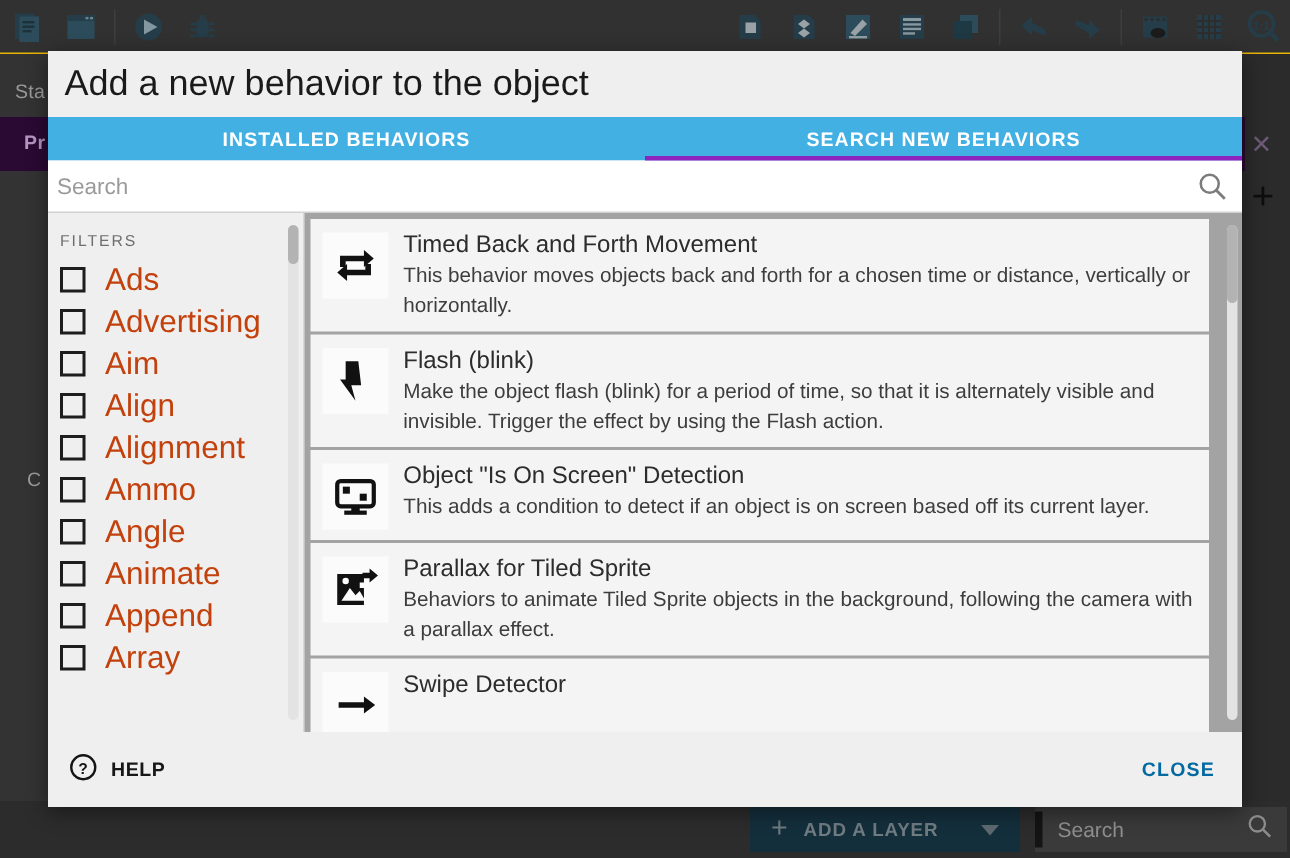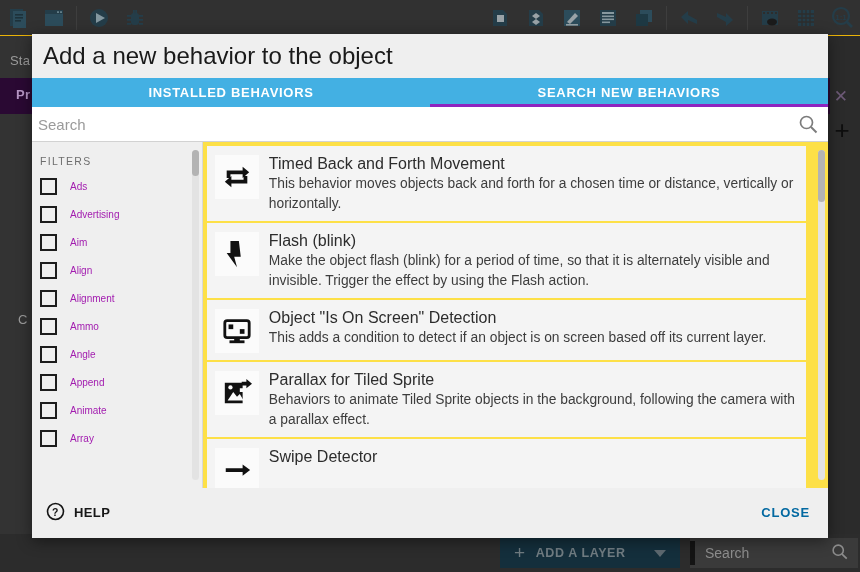--- a/index.html
+++ b/index.html
@@ -129,32 +129,32 @@
     font-size: 10.5px; color: #6e6e6e; letter-spacing: 1.3px;
     padding: 13px 0 6px 8px;
   }
   .filter-item {
     display: flex; align-items: center; height: 28px; padding-left: 8px;
   }
   .cbx {
     width: 17px; height: 17px; border: 2px solid #1d1d1d;
     background: #efefef; margin-right: 13px; flex: 0 0 auto;
   }
-  .filter-label { font-size: 10px; color: #a21caf; }
+  .filter-label { font-size: 21px; color: #c2410c; }
   .sb-track {
     position: absolute; right: 3px; top: 8px; bottom: 8px; width: 7px;
     background: #e3e3e3; border-radius: 4px;
   }
   .sb-thumb {
     position: absolute; left: 0; width: 7px; background: #b3b3b3; border-radius: 4px;
   }
 
   
   .list {
-    flex: 1 1 auto; background: #fde047; position: relative; overflow: hidden;
+    flex: 1 1 auto; background: #a3a3a3; position: relative; overflow: hidden;
   }
   .list-inner { padding: 4px 22px 0 4px; }
   .bitem {
     display: flex; padding: 7px 0 7px 4px; background: #f4f4f4; margin-bottom: 2px;
   }
   .bicon {
     width: 44px; height: 44px; background: #fbfbfb; flex: 0 0 auto;
     display: flex; align-items: center; justify-content: center; margin: 2px 10px 0 4px;
   }
   .btext { flex: 1 1 auto; min-width: 0; }
@@ -377,25 +377,25 @@
             <div class="filter-item">
               <span class="cbx"></span>
               <span class="filter-label">Ammo</span>
             </div>
             <div class="filter-item">
               <span class="cbx"></span>
               <span class="filter-label">Angle</span>
             </div>
             <div class="filter-item">
               <span class="cbx"></span>
+              <span class="filter-label">Animate</span>
+            </div>
+            <div class="filter-item">
+              <span class="cbx"></span>
               <span class="filter-label">Append</span>
-            </div>
-            <div class="filter-item">
-              <span class="cbx"></span>
-              <span class="filter-label">Animate</span>
             </div>
             <div class="filter-item">
               <span class="cbx"></span>
               <span class="filter-label">Array</span>
             </div>
           </div>
         <div class="sb-track">
           <div class="sb-thumb" style="top:0; height:26px;"></div>
         </div>
       </div>

